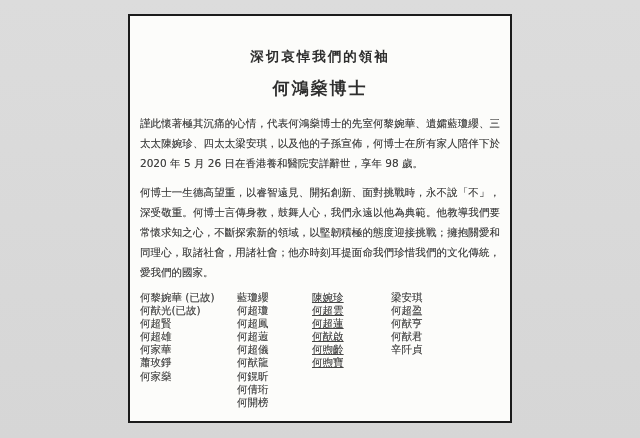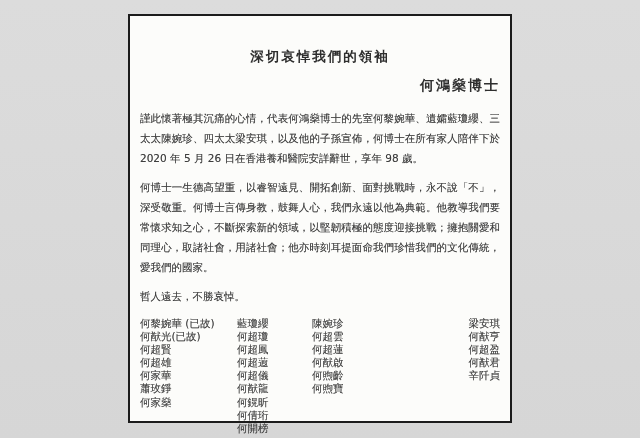--- a/index.html
+++ b/index.html
@@ -31,22 +31,22 @@
   .doc-title {
     margin: 14px 0 0 0;
     text-align: center;
     font-size: 13.5px;
     font-weight: bold;
     letter-spacing: 2px;
     color: #2e2e2e;
   }
   .doc-subtitle {
     margin: 11px 0 13px 0;
-    text-align: right;
-    font-size: 14px;
+    text-align: center;
+    font-size: 17px;
     font-weight: bold;
     letter-spacing: 2px;
     color: #2e2e2e;
   }
   .body-par {
     margin: 0 0 9px 0;
     font-size: 10.5px;
     line-height: 20px;
     text-align: justify;
     text-justify: inter-character;
@@ -65,39 +65,38 @@
   }
   .name-col {
     font-size: 10.5px;
     line-height: 13.1px;
     color: #444444;
     text-shadow: 0 0 0.5px rgba(70,70,70,0.5);
     white-space: nowrap;
   }
   .name-col.c1 { width: 97px; }
   .name-col.c2 { width: 75px; }
-  .name-col.c3 { width: 79px; }
-  .name-col.c4 { flex: 1; text-align: right; }
+  .name-col.c3 { width: 79px; text-decoration: underline; }
+  .name-col.c4 { flex: 1; }
 </style>
 </head>
 <body>
 
 <div class="page">
   <div class="sheet">
 
     <h1 class="doc-title">深切哀悼我們的領袖</h1>
 
     <h2 class="doc-subtitle">何鴻燊博士</h2>
 
     <p class="body-par">謹此懷著極其沉痛的心情，代表何鴻燊博士的先室何黎婉華、遺孀藍瓊纓、三太太陳婉珍、四太太梁安琪，以及他的子孫宣佈，何博士在所有家人陪伴下於 2020 年 5 月 26 日在香港養和醫院安詳辭世，享年 98 歲。</p>
 
     <p class="body-par">何博士一生德高望重，以睿智遠見、開拓創新、面對挑戰時，永不說「不」，深受敬重。何博士言傳身教，鼓舞人心，我們永遠以他為典範。他教導我們要常懷求知之心，不斷探索新的領域，以堅韌積極的態度迎接挑戰；擁抱關愛和同理心，取諸社會，用諸社會；他亦時刻耳提面命我們珍惜我們的文化傳統，愛我們的國家。</p>
 
 
-    <p class="closing">哲人遠去，不勝哀悼。</p>
 
     <div class="names">
       <div class="name-col c1">
           <div>何黎婉華 (已故)</div>
           <div>何猷光(已故)</div>
           <div>何超賢</div>
           <div>何超雄</div>
           <div>何家華</div>
           <div>蕭玫錚</div>
           <div>何家燊</div>
@@ -116,21 +115,21 @@
       <div class="name-col c3">
           <div>陳婉珍</div>
           <div>何超雲</div>
           <div>何超蓮</div>
           <div>何猷啟</div>
           <div>何煦齡</div>
           <div>何煦寶</div>
         </div>
       <div class="name-col c4">
           <div>梁安琪</div>
+          <div>何超盈</div>
           <div>何猷亨</div>
-          <div>何超盈</div>
           <div>何猷君</div>
           <div>辛阡貞</div>
         </div>
     </div>
 
   </div>
 </div>
 
 </body></html>

